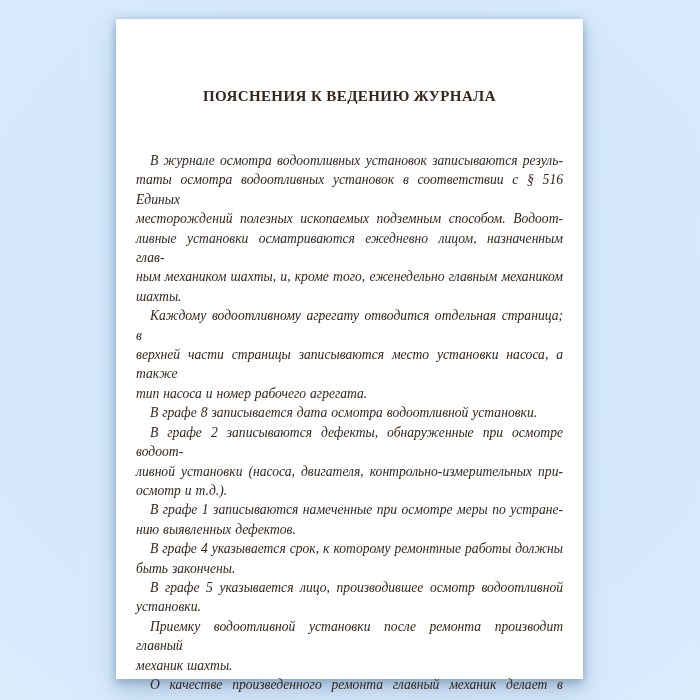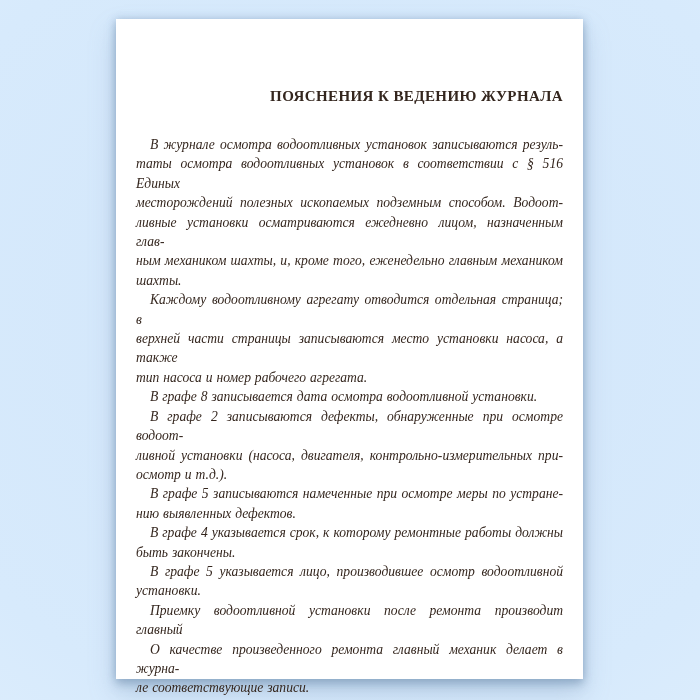--- a/index.html
+++ b/index.html
@@ -25,26 +25,26 @@
     height: 660px;
     box-sizing: border-box;
     padding: 68px 20px 0 20px;
     background: var(--page-bg, #ffffff);
     box-shadow:
       0 0 8px rgba(120, 150, 182, 0.40),
       0 5px 9px rgba(115, 145, 178, 0.50),
       0 14px 24px rgba(125, 155, 188, 0.35);
   }
   .title {
-    margin: 0 0 29px 0;
+    margin: 0 0 45px 0;
     font-size: 15px;
     line-height: 19px;
     font-weight: bold;
     letter-spacing: 0.4px;
-    text-align: right;
+    text-align: center;
     color: var(--ink, #34261e);
   }
   .doc-body { }
   .paragraph { margin: 0; }
   .line {
     font-size: 13.6px;
     line-height: 19.4px;
     color: var(--ink, #34261e);
     text-align: justify;
     text-align-last: justify;
@@ -76,33 +76,34 @@
         </div>
         <div class="paragraph">
           <div class="line first last">В графе 8 записывается дата осмотра водоотливной установки.</div>
         </div>
         <div class="paragraph">
           <div class="line first">В графе 2 записываются дефекты, обнаруженные при осмотре водоот-</div>
           <div class="line">ливной установки (насоса, двигателя, контрольно-измерительных при-</div>
           <div class="line last">осмотр и т.д.).</div>
         </div>
         <div class="paragraph">
-          <div class="line first">В графе 5 записываются намеченные при осмотре меры по устране-</div>
+          <div class="line first">В графе 1 записываются намеченные при осмотре меры по устране-</div>
           <div class="line last">нию выявленных дефектов.</div>
         </div>
         <div class="paragraph">
           <div class="line first">В графе 4 указывается срок, к которому ремонтные работы должны</div>
           <div class="line last">быть закончены.</div>
         </div>
         <div class="paragraph">
           <div class="line first">В графе 5 указывается лицо, производившее осмотр водоотливной</div>
           <div class="line last">установки.</div>
         </div>
         <div class="paragraph">
           <div class="line first">Приемку водоотливной установки после ремонта производит главный</div>
+          <div class="line last">механик шахты.</div>
         </div>
         <div class="paragraph">
           <div class="line first">О качестве произведенного ремонта главный механик делает в журна-</div>
           <div class="line last">ле соответствующие записи.</div>
         </div>
       </div>
   </div>
 </div>
 
 </body></html>

